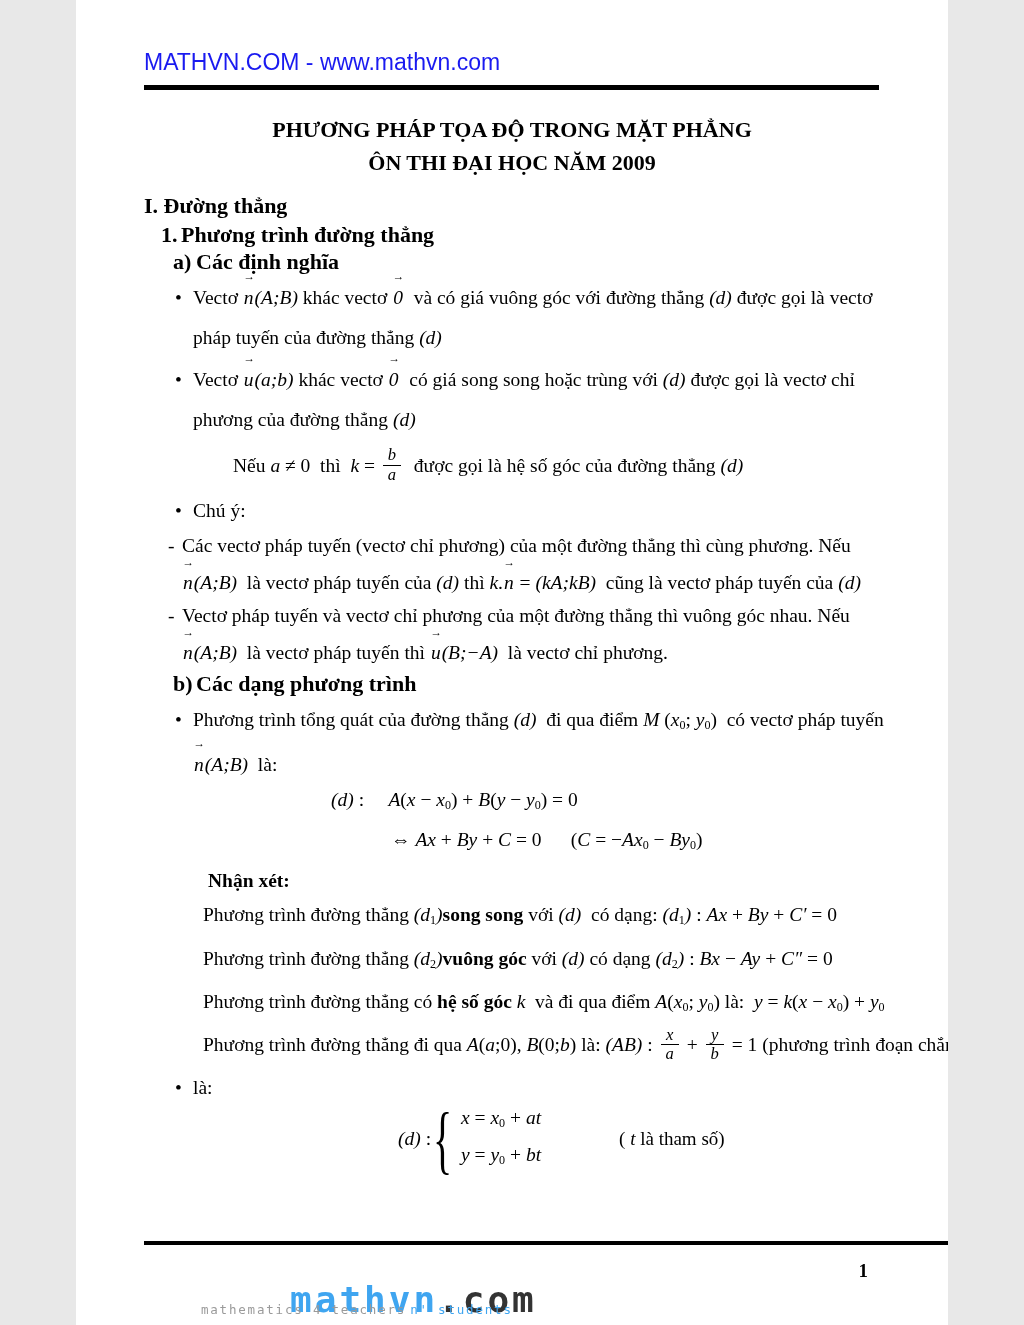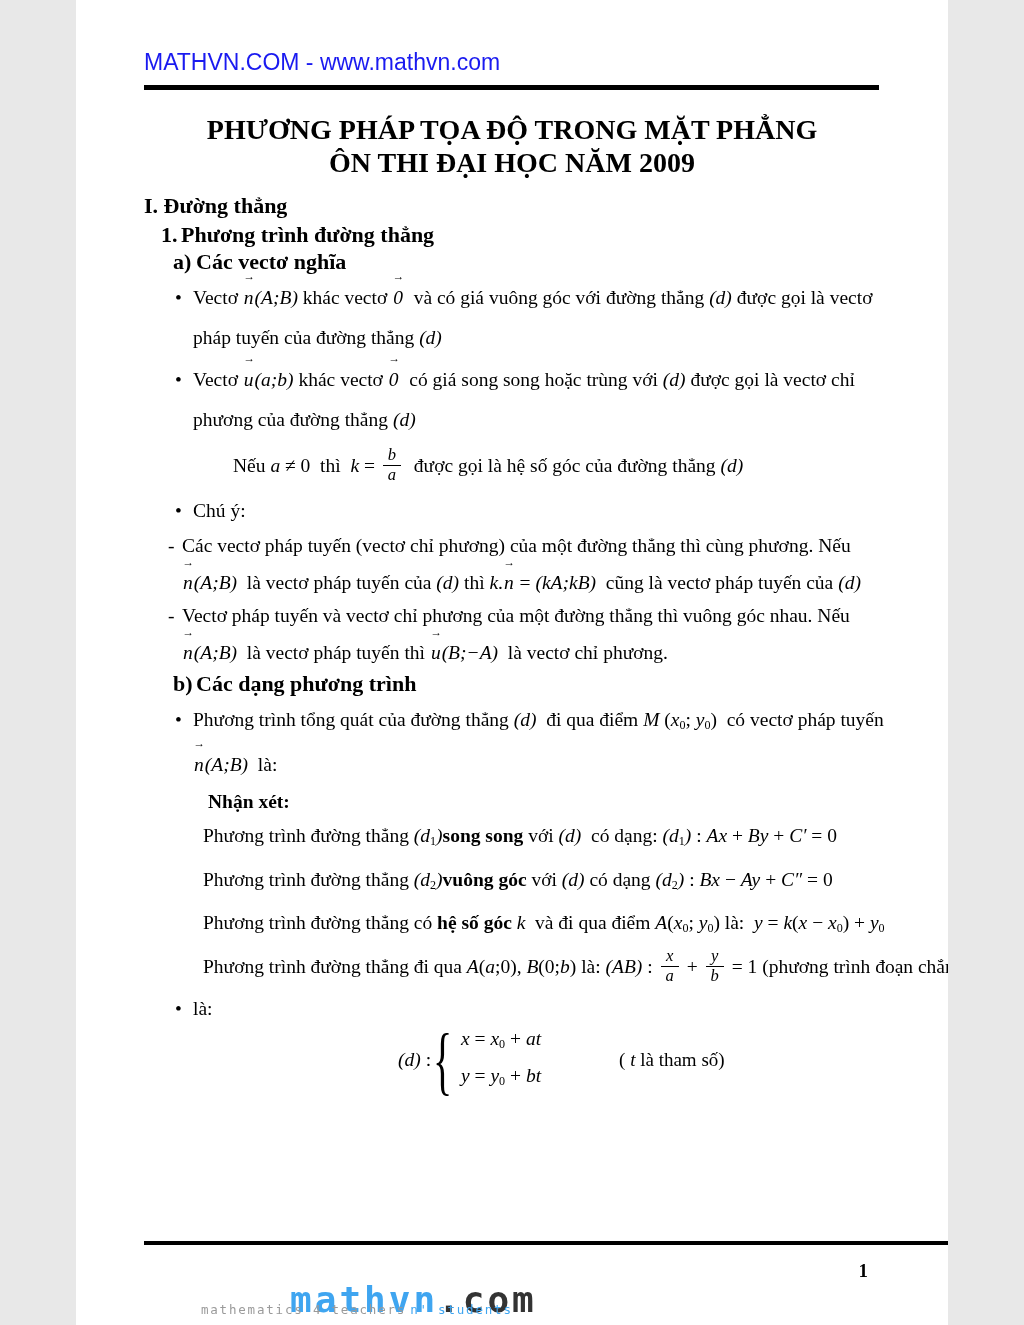--- a/index.html
+++ b/index.html
@@ -4,21 +4,21 @@
 <style>
   html,body{margin:0;padding:0;background:#e8e8e8;}
   .page{position:relative;width:872px;height:1325px;background:#ffffff;overflow:hidden;
         font-family:"Liberation Serif","DejaVu Serif",serif;color:#000;margin:0 auto;}
   
   .hdr{margin:49px 69px 0 68px;}
   .hdr-link{font-family:"Liberation Sans","DejaVu Sans",sans-serif;font-size:23px;
             color:var(--header-blue,#1a1af0);text-decoration:none;display:inline-block;}
   .hdr-rule{margin:9px 69px 0 68px;height:5px;background:#000;}
   
-  .title{margin-top:23px;text-align:center;font-weight:bold;font-size:28px;line-height:33px;font-family:Liberation Serif, serif;}
+  .title{margin-top:23px;text-align:center;font-weight:bold;font-size:22px;line-height:33px;font-family:Liberation Serif, serif;}
   
   .docbody{margin:10px 0 0 68px;font-size:19.5px;}
   .blk{position:relative;line-height:40px;}
   .line{white-space:pre;}
   .marker{position:absolute;top:0;}
   .h1,.h2,.h3{font-weight:bold;font-size:22px;line-height:29px;}
   .h1{margin-top:12px;}
   .h2{padding-left:37px;}   .h2 .marker{left:17px;}
   .h3{padding-left:52px;margin-top:-2px;}   .h3 .marker{left:29px;}
   .bullet{padding-left:49px;margin-top:2px;}  .bullet .marker{left:31px;}
@@ -78,21 +78,21 @@
   <div class="docbody" id="doc-body">
       <div class="blk h1">
         <div class="line">I. Đường thẳng</div>
       </div>
       <div class="blk h2">
         <span class="marker">1.</span>
         <div class="line">Phương trình đường thẳng</div>
       </div>
       <div class="blk h3">
         <span class="marker">a)</span>
-        <div class="line">Các vectơ nghĩa</div>
+        <div class="line">Các định nghĩa</div>
       </div>
       <div class="blk bullet">
         <span class="marker">•</span>
         <div class="line">Vectơ <span class="v">n</span><span class="i">(A;B)</span> khác vectơ <span class="v">0</span>  và có giá vuông góc với đường thẳng <span class="i">(d)</span> được gọi là vectơ</div>
         <div class="line">pháp tuyến của đường thẳng <span class="i">(d)</span></div>
       </div>
       <div class="blk bullet">
         <span class="marker">•</span>
         <div class="line">Vectơ <span class="v">u</span><span class="i">(a;b)</span> khác vectơ <span class="v">0</span>  có giá song song hoặc trùng với <span class="i">(d)</span> được gọi là vectơ chỉ</div>
         <div class="line">phương của đường thẳng <span class="i">(d)</span></div>
@@ -117,20 +117,22 @@
       <div class="blk h3">
         <span class="marker">b)</span>
         <div class="line">Các dạng phương trình</div>
       </div>
       <div class="blk bullet">
         <span class="marker">•</span>
         <div class="line">Phương trình tổng quát của đường thẳng <span class="i">(d)</span>  đi qua điểm <span class="i">M</span> (<span class="i">x</span><span class="s">0</span>; <span class="i">y</span><span class="s">0</span>)  có vectơ pháp tuyến</div>
         <div class="line"><span class="v">n</span><span class="i">(A;B)</span>  là:</div>
       </div>
       <div class="blk eq">
+        <div class="line"><span class="i">(d)</span> :     <span class="i">A</span>(<span class="i">x</span> − <span class="i">x</span><span class="s">0</span>) + <span class="i">B</span>(<span class="i">y</span> − <span class="i">y</span><span class="s">0</span>) = 0</div>
+        <div class="line">⇔ <span class="i">Ax</span> + <span class="i">By</span> + <span class="i">C</span> = 0      (<span class="i">C</span> = −<span class="i">Ax</span><span class="s">0</span> − <span class="i">By</span><span class="s">0</span>)</div>
       </div>
       <div class="blk note-h">
         <div class="line">Nhận xét:</div>
       </div>
       <div class="blk note">
         <div class="line">Phương trình đường thẳng <span class="i">(d</span><span class="s">1</span><span class="i">)</span><span class="b">song song</span> với <span class="i">(d)</span>  có dạng: <span class="i">(d</span><span class="s">1</span><span class="i">)</span> : <span class="i">Ax</span> + <span class="i">By</span> + <span class="i">C′</span> = 0</div>
       </div>
       <div class="blk note">
         <div class="line">Phương trình đường thẳng <span class="i">(d</span><span class="s">2</span><span class="i">)</span><span class="b">vuông góc</span> với <span class="i">(d)</span> có dạng <span class="i">(d</span><span class="s">2</span><span class="i">)</span> : <span class="i">Bx</span> − <span class="i">Ay</span> + <span class="i">C″</span> = 0</div>
       </div>

